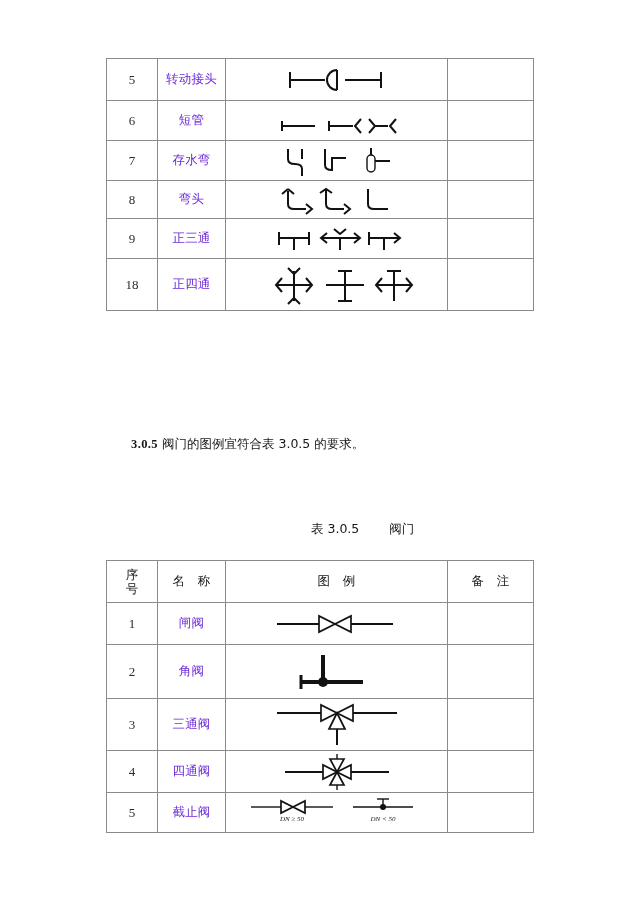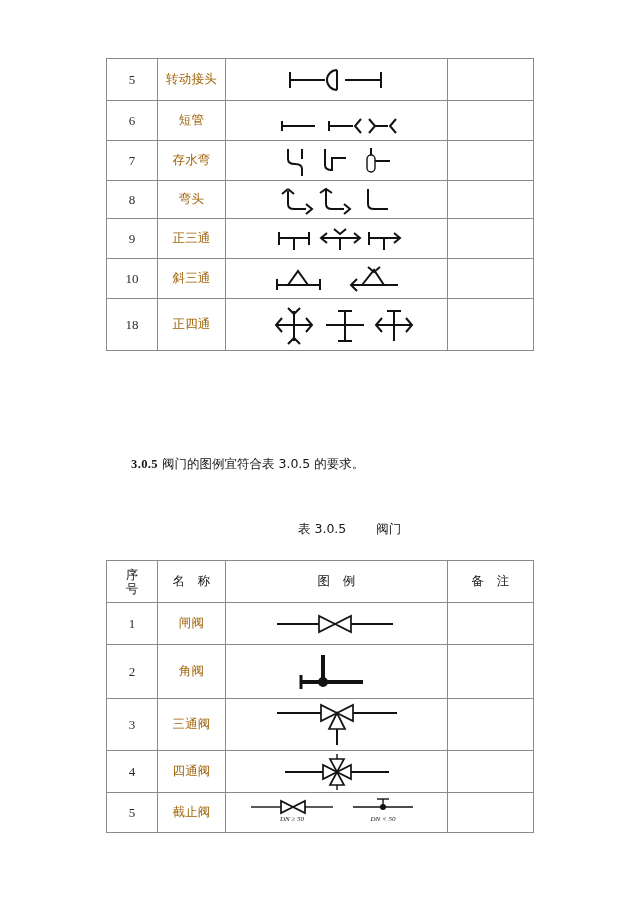--- a/index.html
+++ b/index.html
@@ -43,21 +43,21 @@
   .col-note  { width: 86px; }
 
   .num-cell {
     font-family: "Liberation Serif", "DejaVu Serif", serif;
     font-size: 13px;
     color: #2b2b2b;
   }
   .name-cell {
     font-family: "DejaVu Sans", "Liberation Sans", sans-serif;
     font-size: 12.5px;
-    color: #a16207;
+    color: #6d28d9;
     line-height: 1.18;
     letter-spacing: 0.2px;
   }
   .name-cell.two-line { font-size: 11.5px; }
 
   .sym-cell { padding: 0; }
   .sym-cell svg { display: block; margin: 0 auto; }
 
   
   .hdr-cell {
@@ -231,39 +231,20 @@
 
             <line class="s" x1="112" y1="9" x2="112" y2="22"></line>
             <line class="s" x1="112" y1="15" x2="142" y2="15"></line>
             <line class="s" x1="127" y1="15" x2="127" y2="27"></line>
             <path class="s" d="M137 10 L143 15 L137 20"></path>
           </svg>
         </td>
         <td></td>
       </tr>
 
-      <tr style="height:40px;">
-        <td class="num-cell">10</td>
-        <td class="name-cell">斜三通</td>
-        <td class="sym-cell">
-          <svg width="170" height="32" viewBox="0 0 170 32">
-
-            <line class="s" x1="25" y1="16" x2="25" y2="27"></line>
-            <line class="s" x1="25" y1="22" x2="68" y2="22"></line>
-            <line class="s" x1="68" y1="16" x2="68" y2="27"></line>
-            <path class="s" d="M36 22 L46 8 L56 22"></path>
-
-            <path class="s" d="M105 16 L99 22 L105 28"></path>
-            <line class="s" x1="99" y1="22" x2="146" y2="22"></line>
-            <path class="s" d="M110 22 L122 7 L132 22"></path>
-            <path class="s" d="M116 4 L122 9 L128 4"></path>
-          </svg>
-        </td>
-        <td></td>
-      </tr>
 
       <tr style="height:52px;">
         <td class="num-cell">18</td>
         <td class="name-cell">正四通</td>
         <td class="sym-cell">
           <svg width="165" height="44" viewBox="0 0 165 44">
 
             <path class="s" d="M28 15 L22 22 L28 29"></path>
             <line class="s" x1="22" y1="22" x2="58" y2="22"></line>
             <path class="s" d="M52 15 L58 22 L52 29"></path>
@@ -284,26 +265,26 @@
           </svg>
         </td>
         <td></td>
       </tr>
 
 
 
     </tbody>
   </table>
 
-  <div class="clause" style="left:131px; top:456px;">
+  <div class="clause" style="left:131px; top:436px;">
     <span class="cl-num">3.0.5</span>
     <span>阀门的图例宜符合表 3.0.5 的要求。</span>
   </div>
 
-  <div class="table-caption" style="left:298px; top:521px;">
+  <div class="table-caption" style="left:311px; top:521px;">
     <span>表 3.0.5</span>
     <span class="cap-gap"></span>
     <span>阀门</span>
   </div>
 
   <table class="legend-table" style="left:106px; top:560px; width:428px;">
     <colgroup>
       <col class="col-no">
         <col class="col-name">
         <col class="col-sym">

